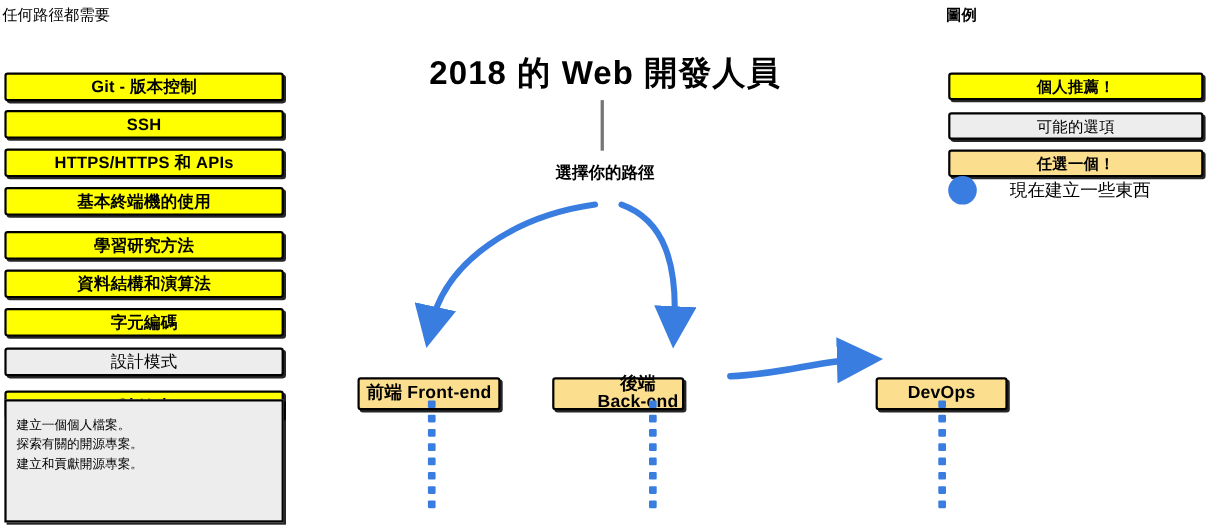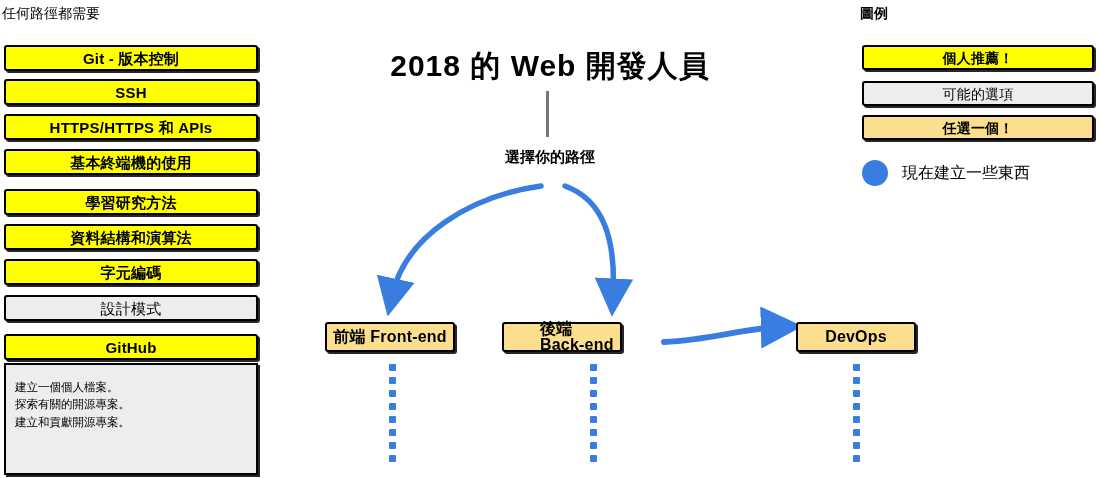--- a/index.html
+++ b/index.html
@@ -16,25 +16,27 @@
   }
 
   
   .node {
     position: absolute;
     border: 2px solid #000;
     border-radius: 3px;
     display: flex;
     align-items: center;
     justify-content: center;
+    text-align: center;
     font-weight: bold;
     letter-spacing: .2px;
     box-shadow: 2px 2px 0 rgba(0,0,0,0.85);
     background: #FFFF00;
     line-height: 1;
+    margin-top: 21px;
   }
   .node.gray   { background: #EDEDED; font-weight: normal; }
   .node.orange { background: #FCDF8E; }
 
   
   #left-heading {
     position: absolute; left: 2px; top: 5px;
     font-size: 14px; font-weight: normal;
   }
   .left-node {
@@ -104,21 +106,21 @@
   #dots-devops   { left: 853px; top: 364px; }
 
   
   #legend-heading {
     position: absolute; left: 860px; top: 5px;
     font-size: 14px; font-weight: bold; text-align: right;
   }
   .legend-node { left: 862px; width: 232px; height: 25px; font-size: 14px; }
   #legend-dot-row {
     position: absolute; left: 862px; top: 160px;
-    display: flex; align-items: center; gap: 14px;
+    display: flex; align-items: center; gap: 30px;
   }
   #legend-dot {
     width: 26px; height: 26px; border-radius: 50%;
     background: #3A7DE0;
   }
   #legend-dot-label { font-size: 16px; }
 </style>
 </head>
 <body>
 

